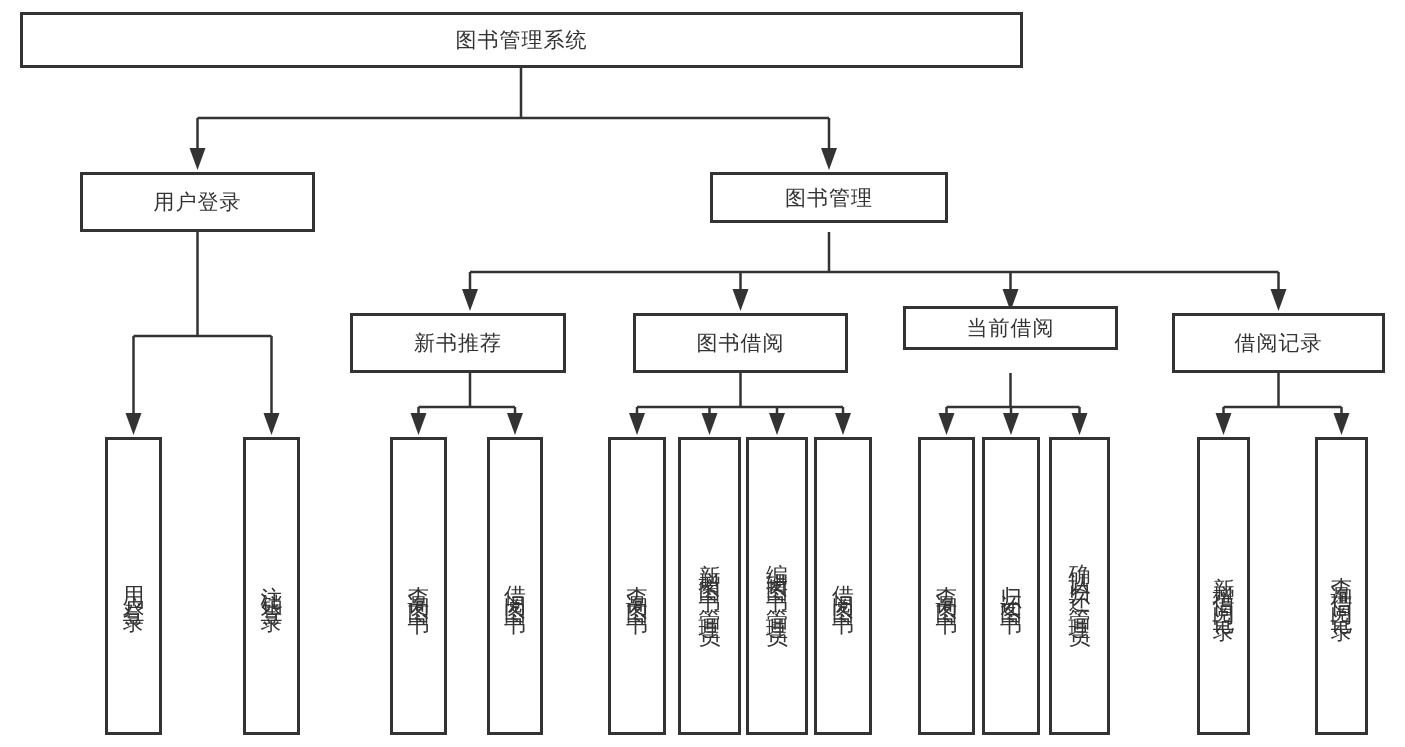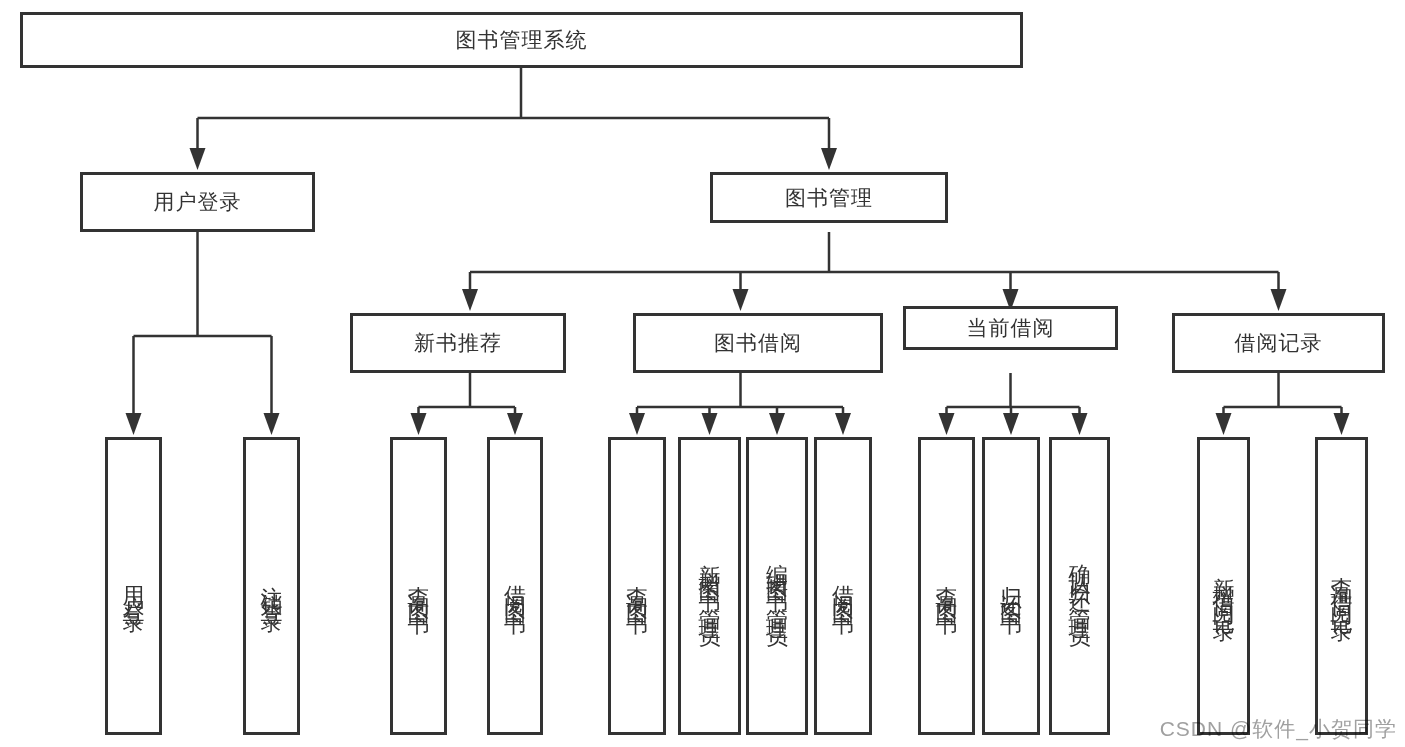--- a/index.html
+++ b/index.html
@@ -93,21 +93,21 @@
   <div class="node hbox" style="left:80px; top:172px; width:235px; height:60px;">
     <span class="label">用户登录</span>
   </div>
   <div class="node hbox" style="left:710px; top:172px; width:238px; height:51px;">
     <span class="label">图书管理</span>
   </div>
 
   <div class="node hbox" style="left:350px; top:313px; width:216px; height:60px;">
     <span class="label">新书推荐</span>
   </div>
-  <div class="node hbox" style="left:633px; top:313px; width:250px; height:60px;">
+  <div class="node hbox" style="left:633px; top:313px; width:215px; height:60px;">
     <span class="label">图书借阅</span>
   </div>
   <div class="node hbox" style="left:903px; top:306px; width:215px; height:44px;align-items:center;">
     <span class="label">当前借阅</span>
   </div>
   <div class="node hbox" style="left:1172px; top:313px; width:213px; height:60px;">
     <span class="label">借阅记录</span>
   </div>
 
   <div class="node vbox" style="left:105px; top:437px; width:57px; height:298px;">
@@ -147,15 +147,14 @@
     <span class="vtext label">确认归还（管理员）</span>
   </div>
 
   <div class="node vbox" style="left:1197px; top:437px; width:53px; height:298px;">
     <span class="vtext label">新增借阅记录</span>
   </div>
   <div class="node vbox" style="left:1315px; top:437px; width:53px; height:298px;">
     <span class="vtext label">查询借阅记录</span>
   </div>
 
-  <div class="watermark">CSDN @软件_小贺同学</div>
 
 </div>
 
 </body></html>

